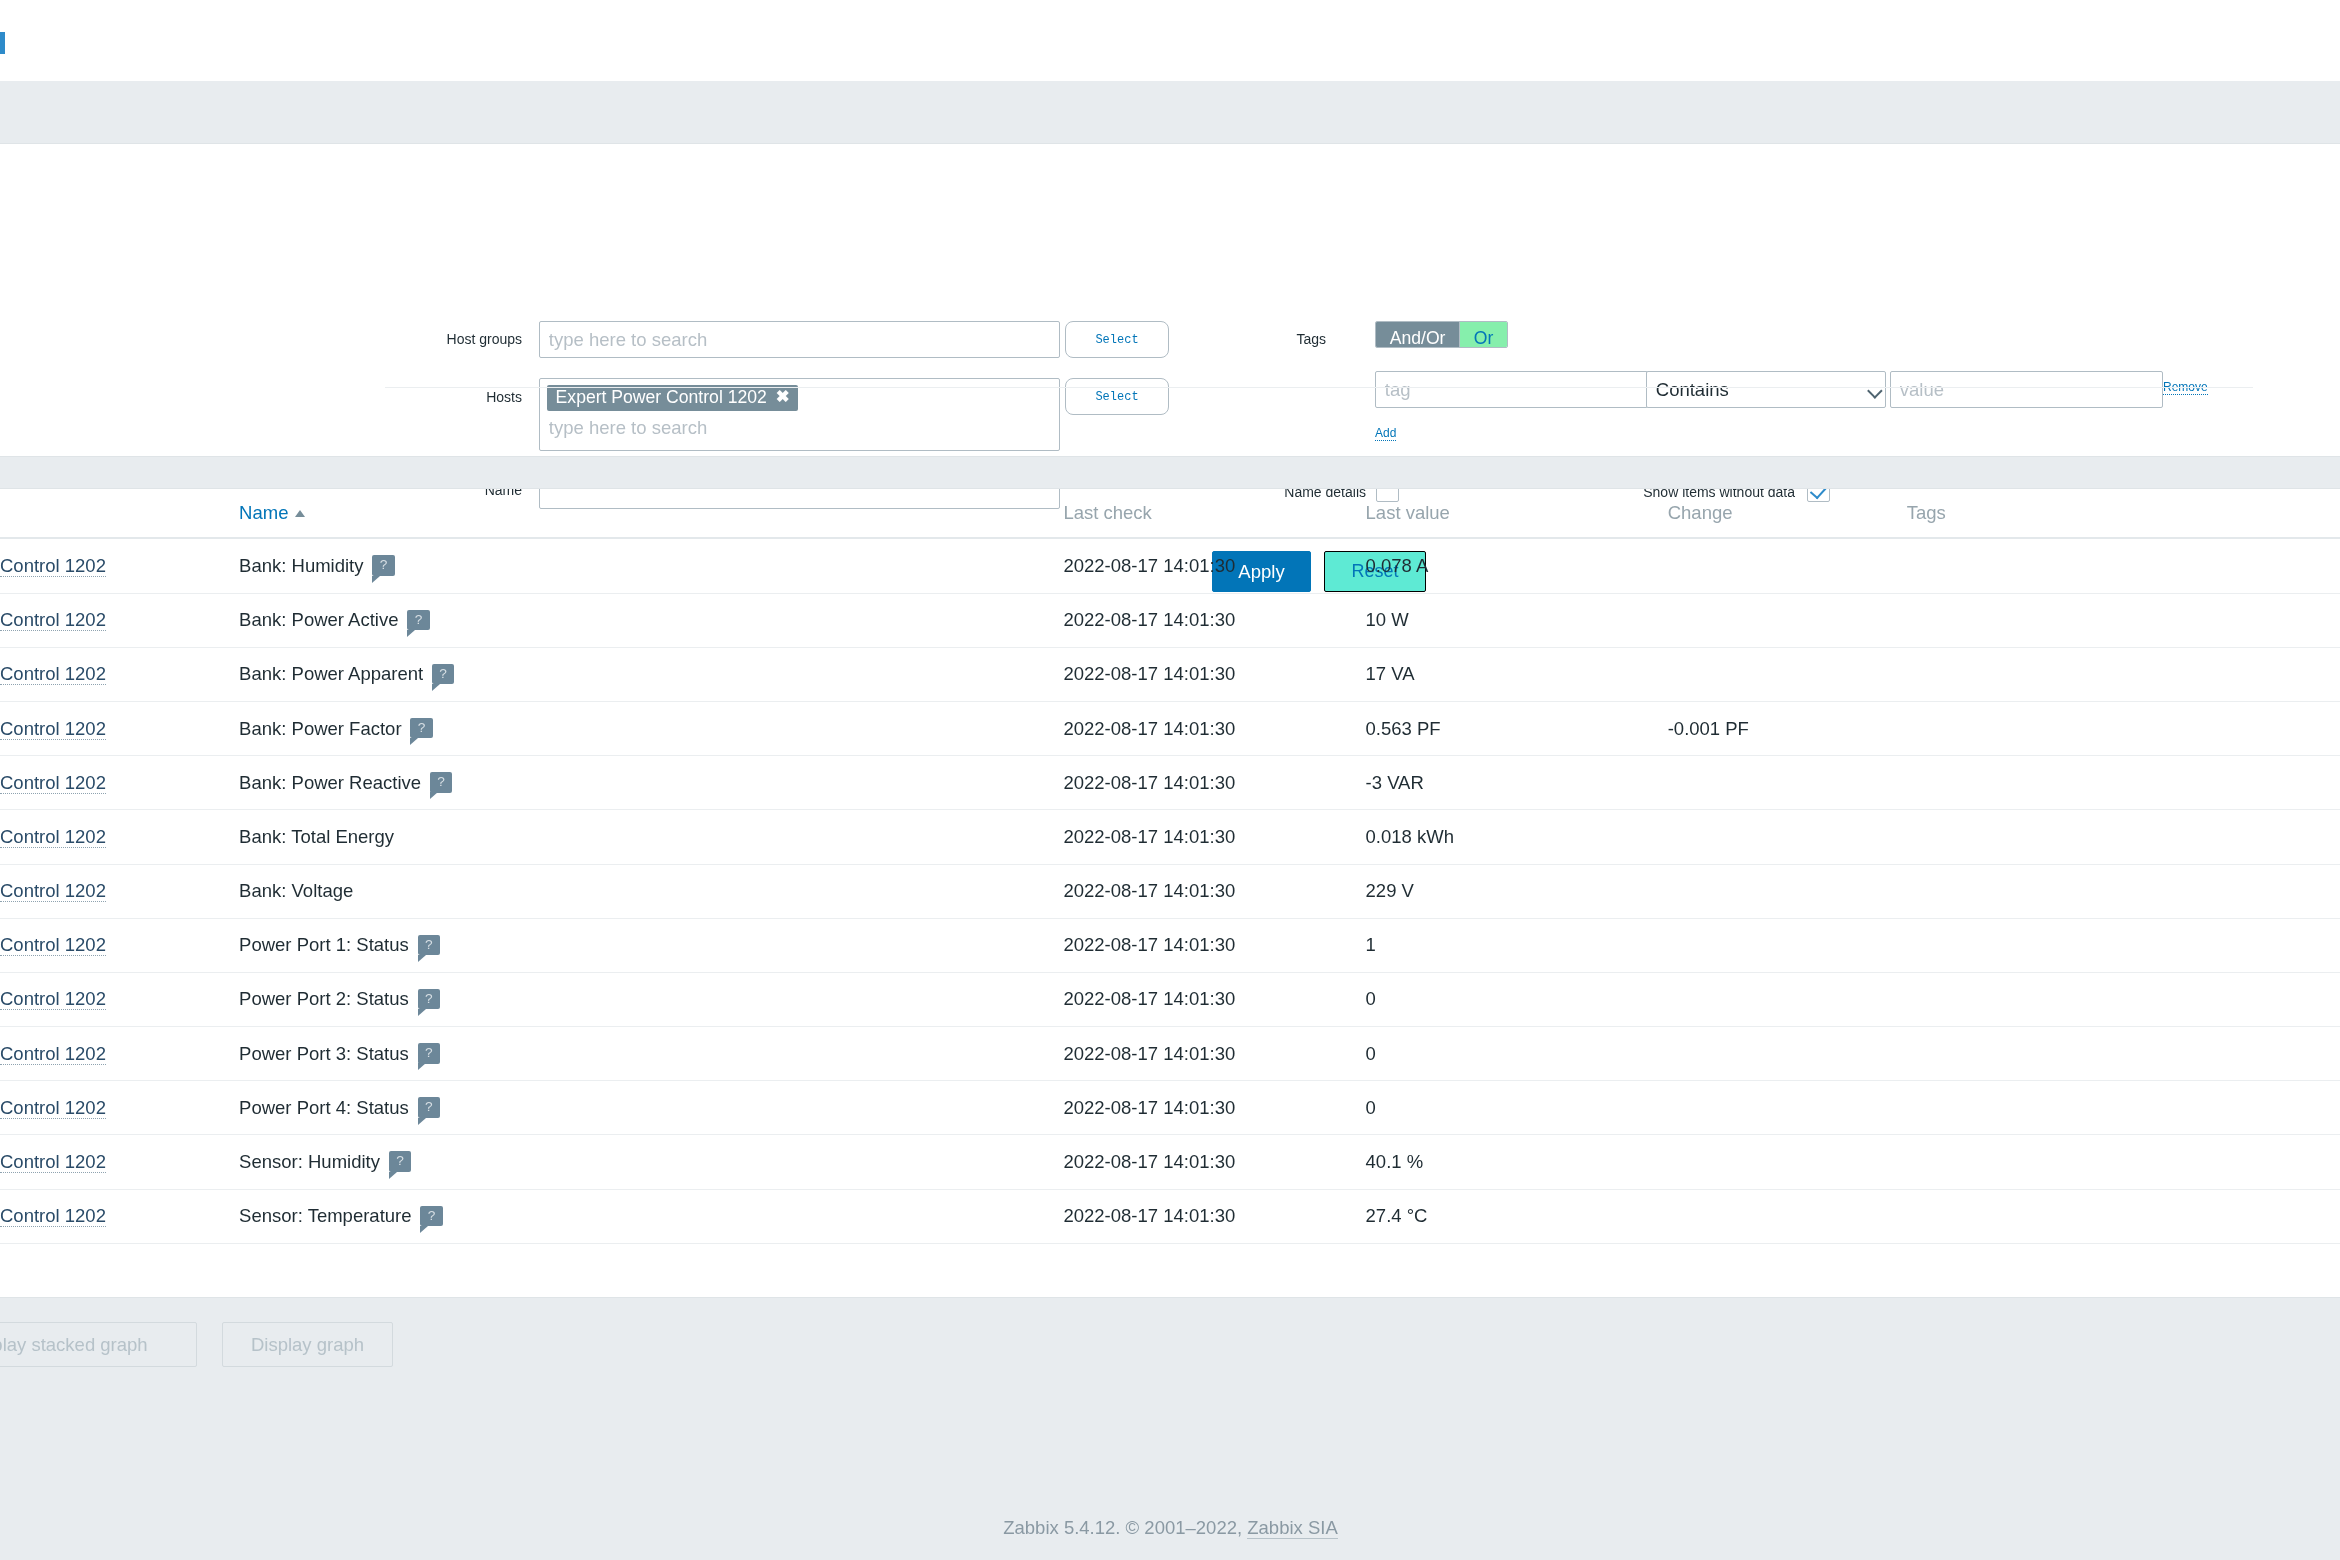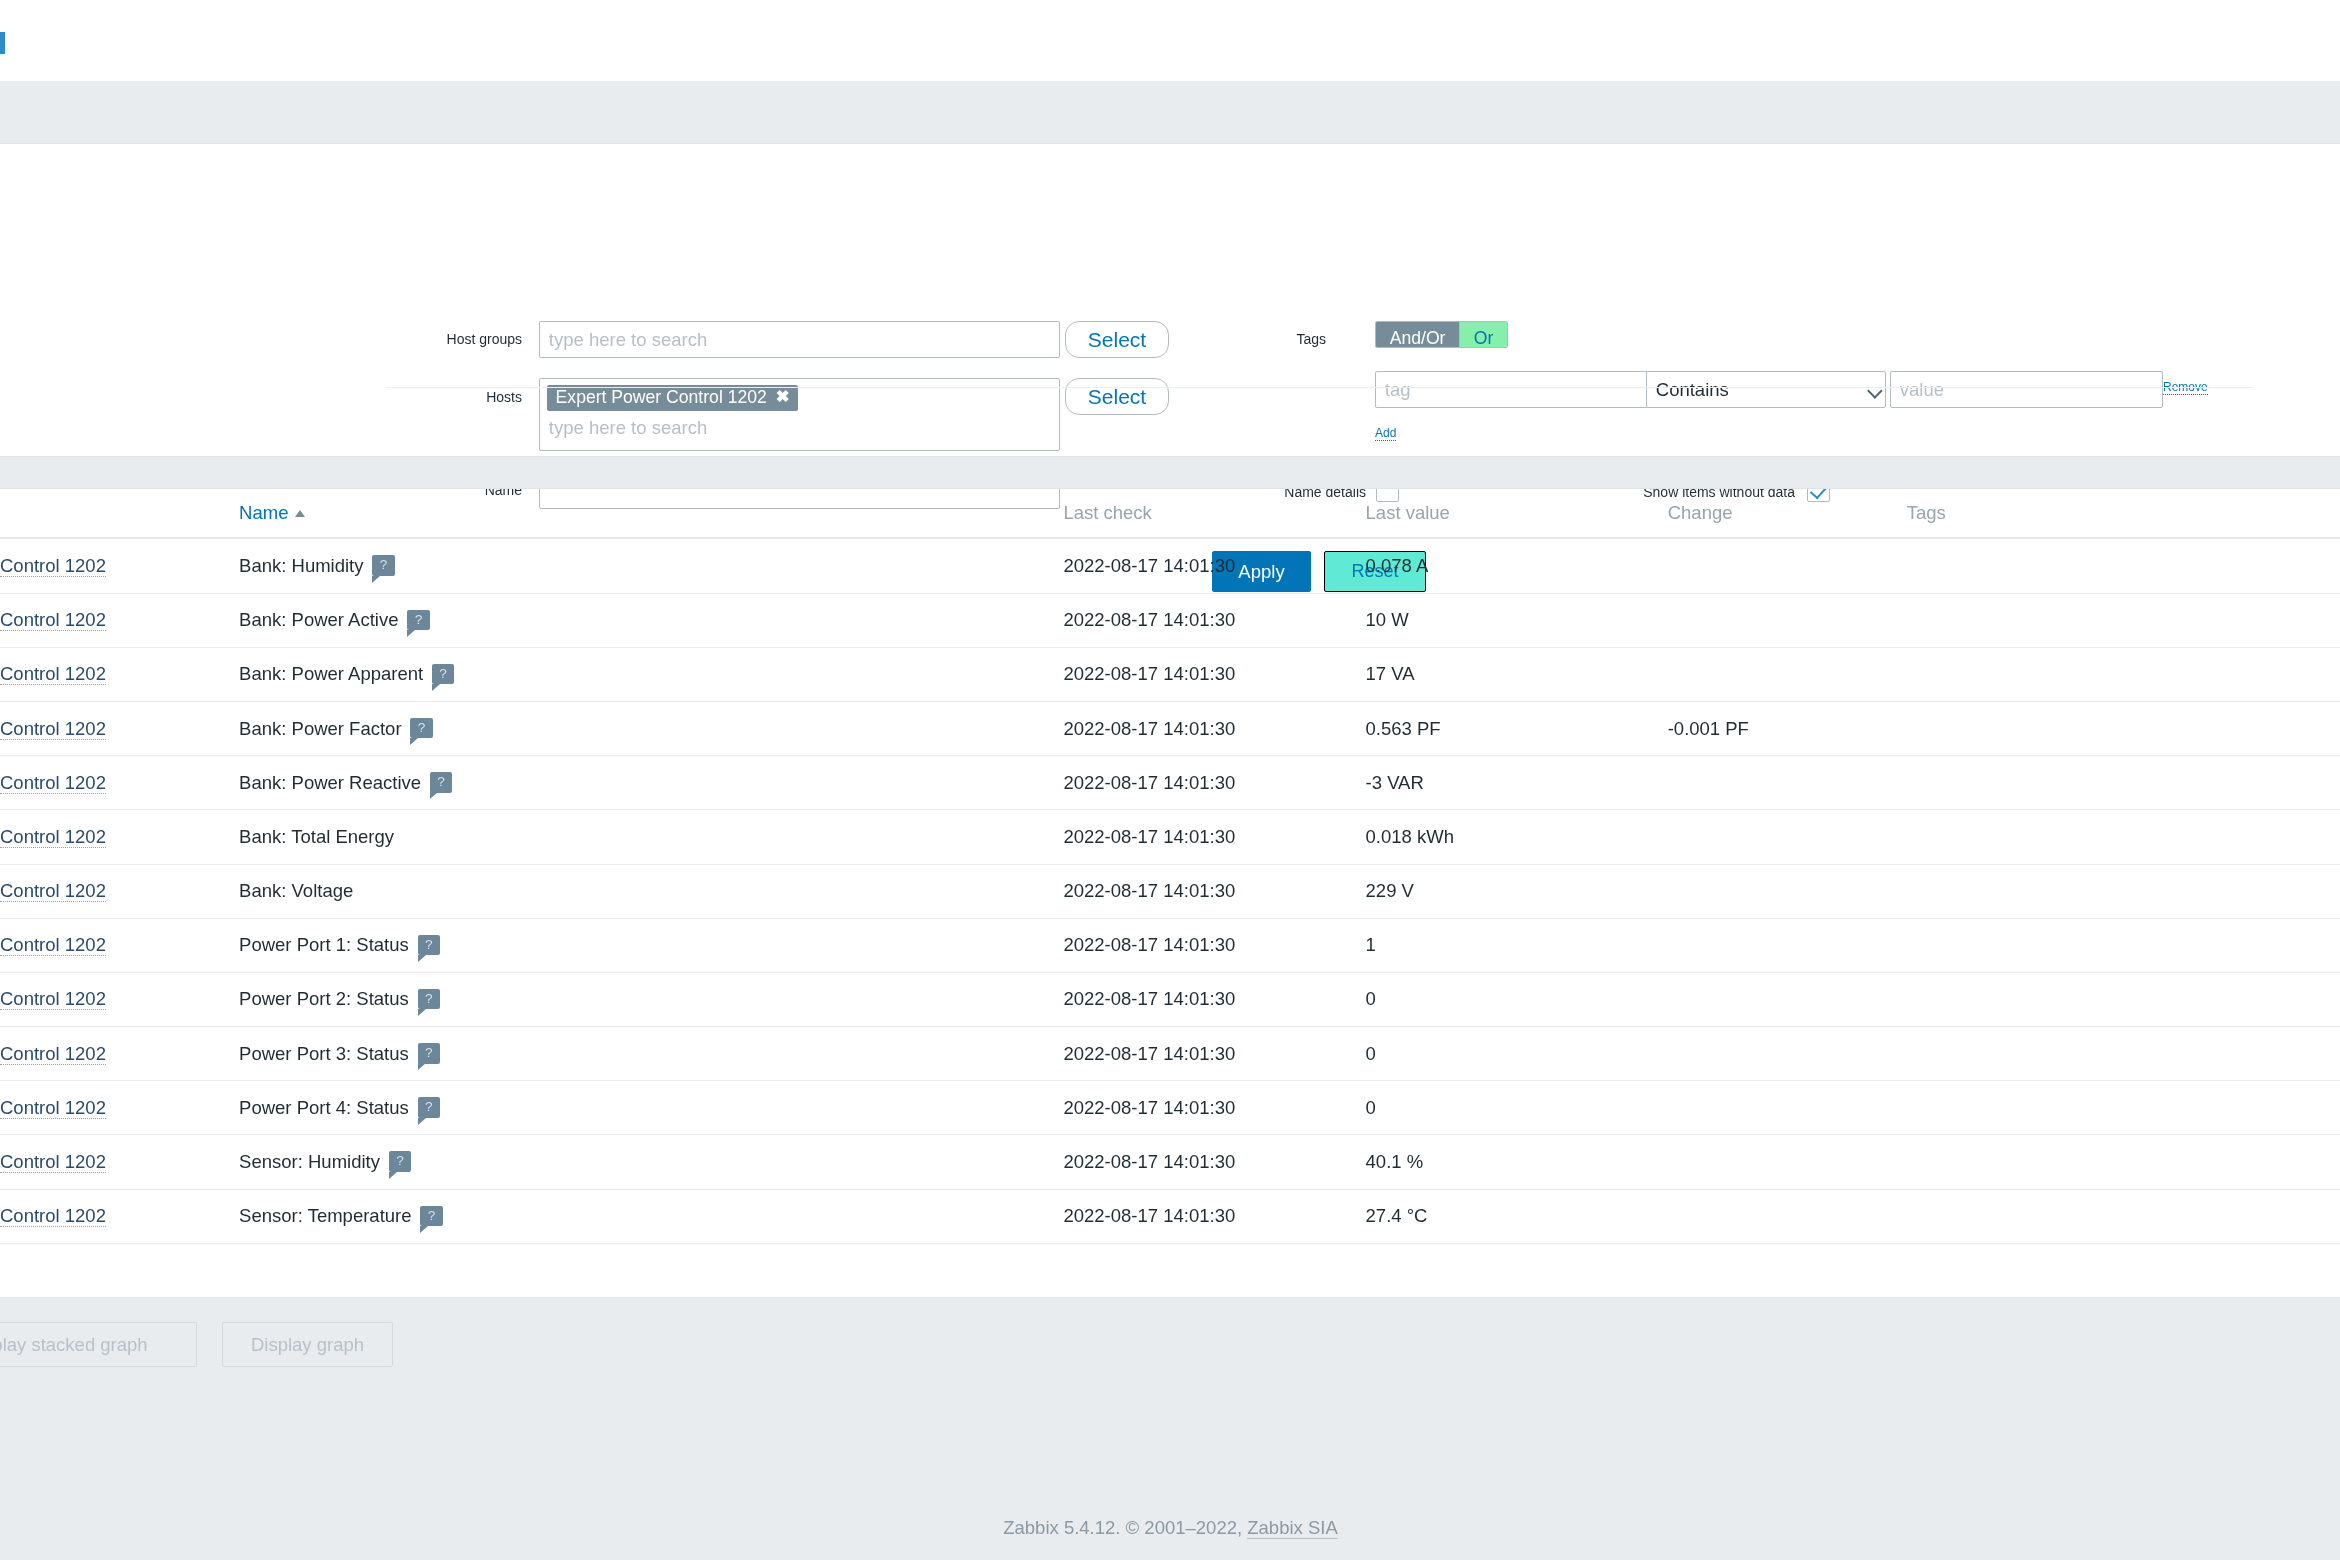--- a/index.html
+++ b/index.html
@@ -49,22 +49,22 @@
   .chip {
     display:inline-flex; align-items:center; gap:8.8px;
     background:#768d99; color:#fff; font-size:17.6px;
     border-radius:2px; padding:3.9px 8.8px 4.9px 8.8px; line-height:1;
   }
   .chip-x { font-weight:bold; font-size:16.6px; cursor:pointer; }
   .ms-ph { display:block; color:#b6bfc6; font-size:18.5px; padding:5.9px 2px 2px 2px; }
 
   .btn {
     position:absolute; background:#fff; border:1px solid #b0bcc4;
-    border-radius:14px; color:#0275b8; font-size:21px;
-    font-family:Liberation Sans, sans-serif; cursor:pointer;
+    border-radius:8px; color:#0275b8; font-size:12px;
+    font-family:Liberation Mono, monospace; cursor:pointer;
     display:flex; align-items:center; justify-content:center;
   }
 
   .radio-group {
     position:absolute; display:flex; border:1px solid #b0bcc4; border-radius:2px; overflow:hidden;
   }
   .radio-seg {
     padding:0 13.7px; height:33px; display:flex; align-items:center; justify-content:center;
     font-size:17.6px; color:#0275b8; background:#86efac; cursor:pointer;
   }

